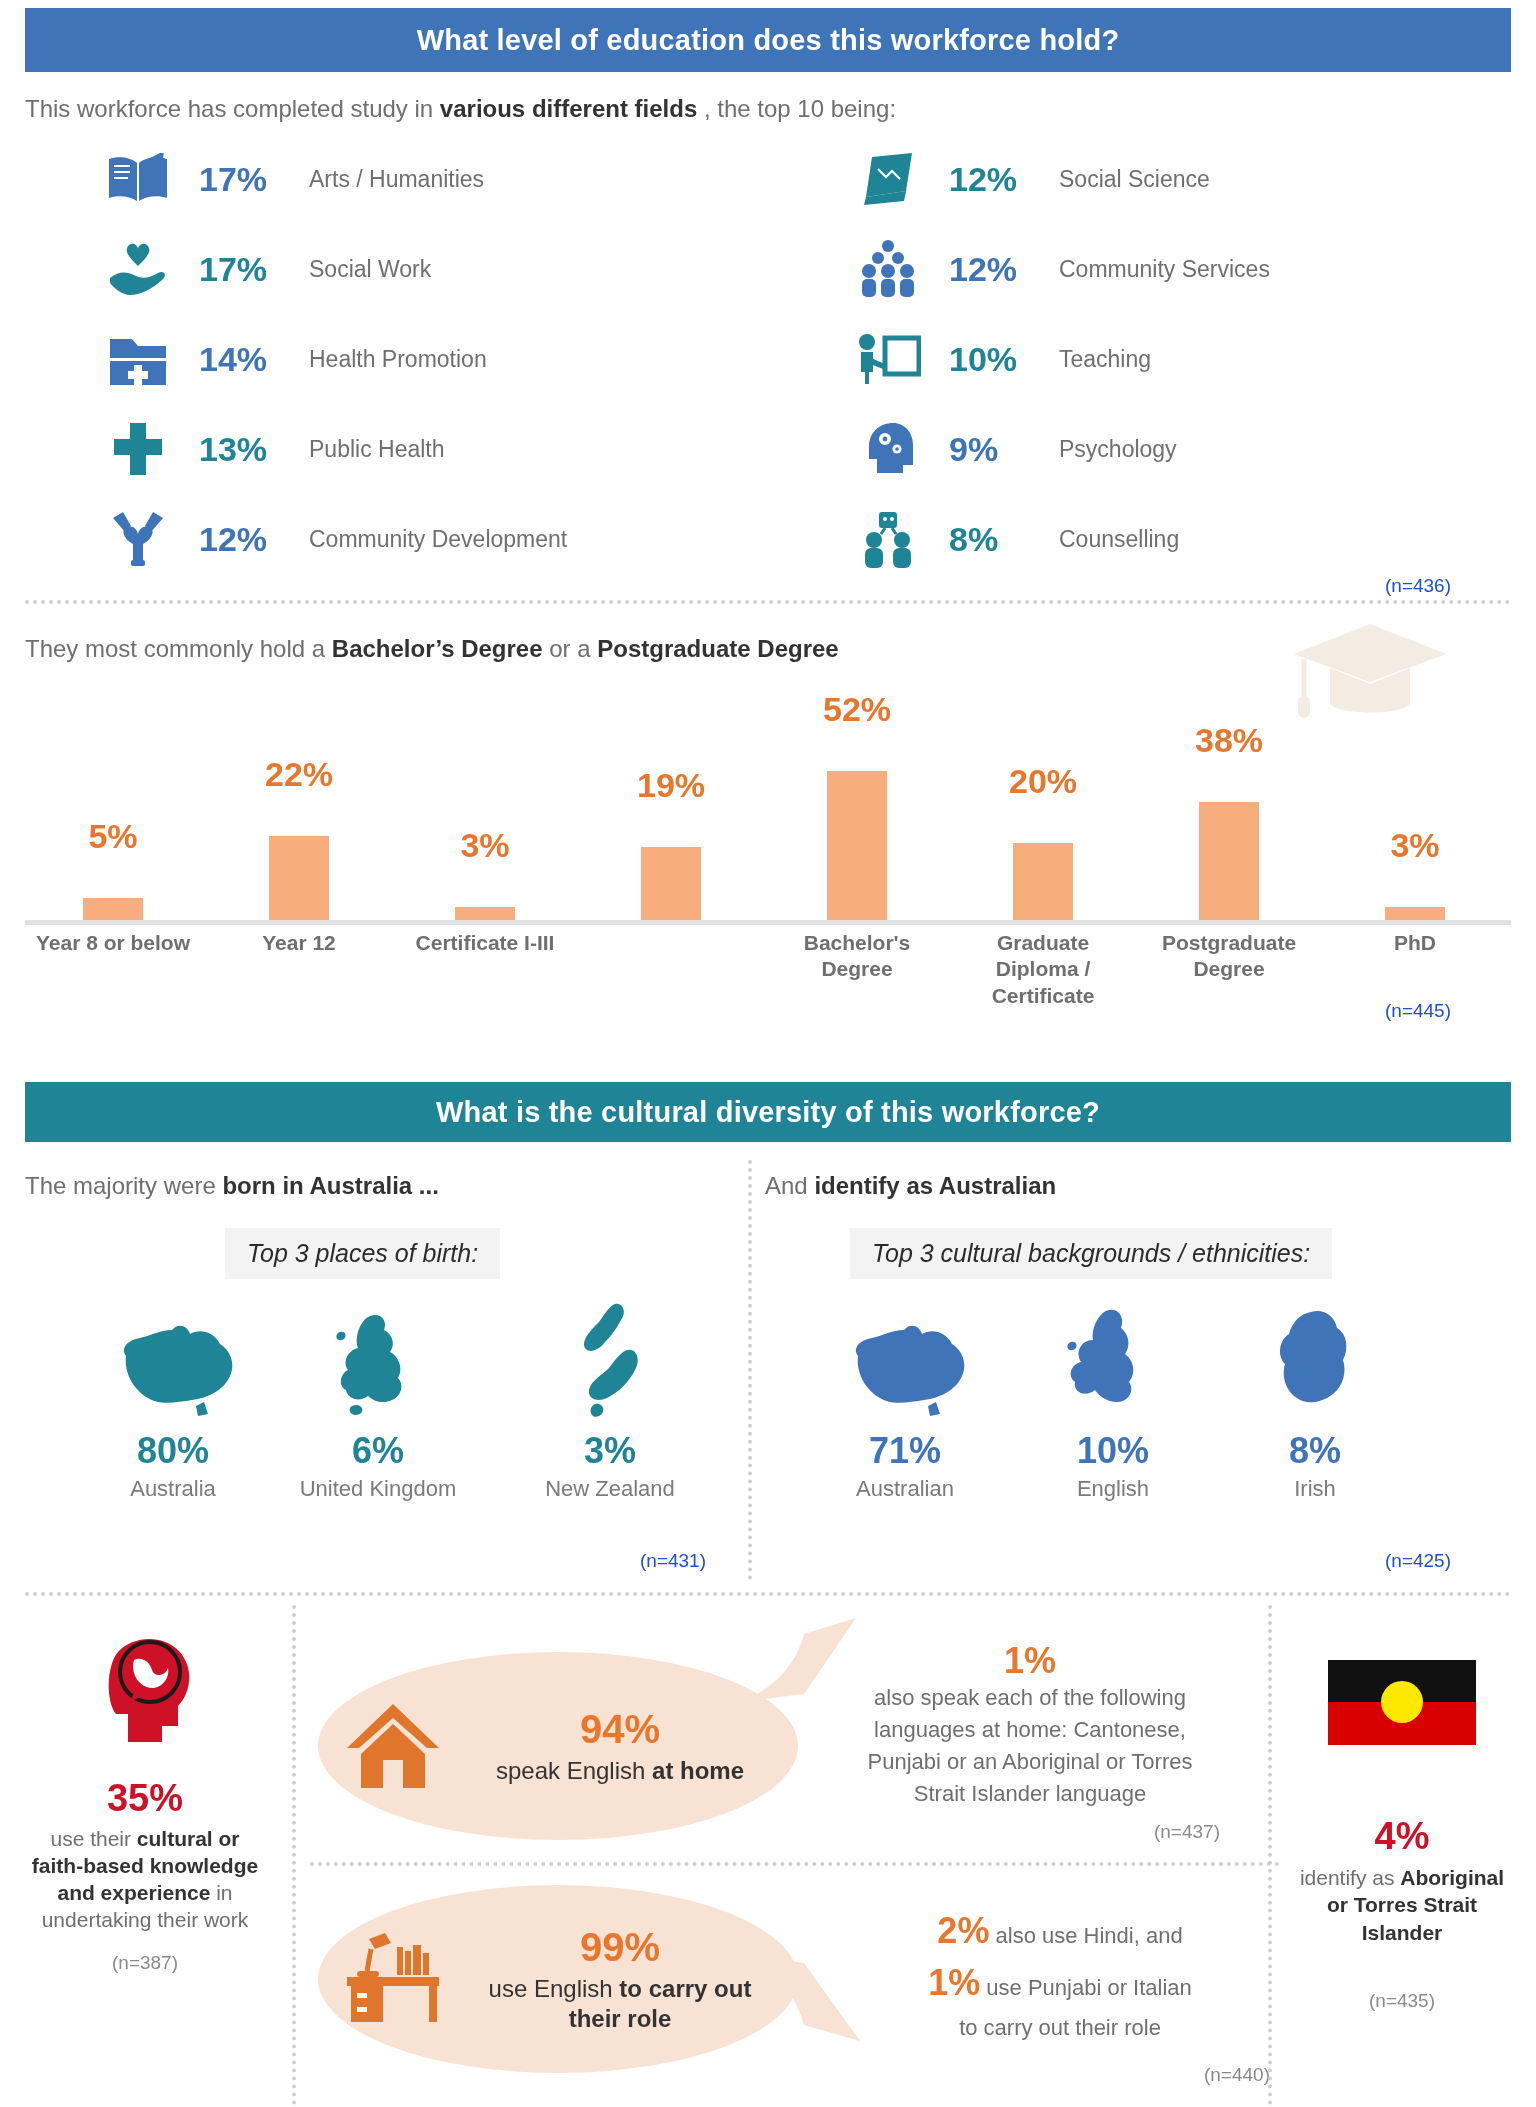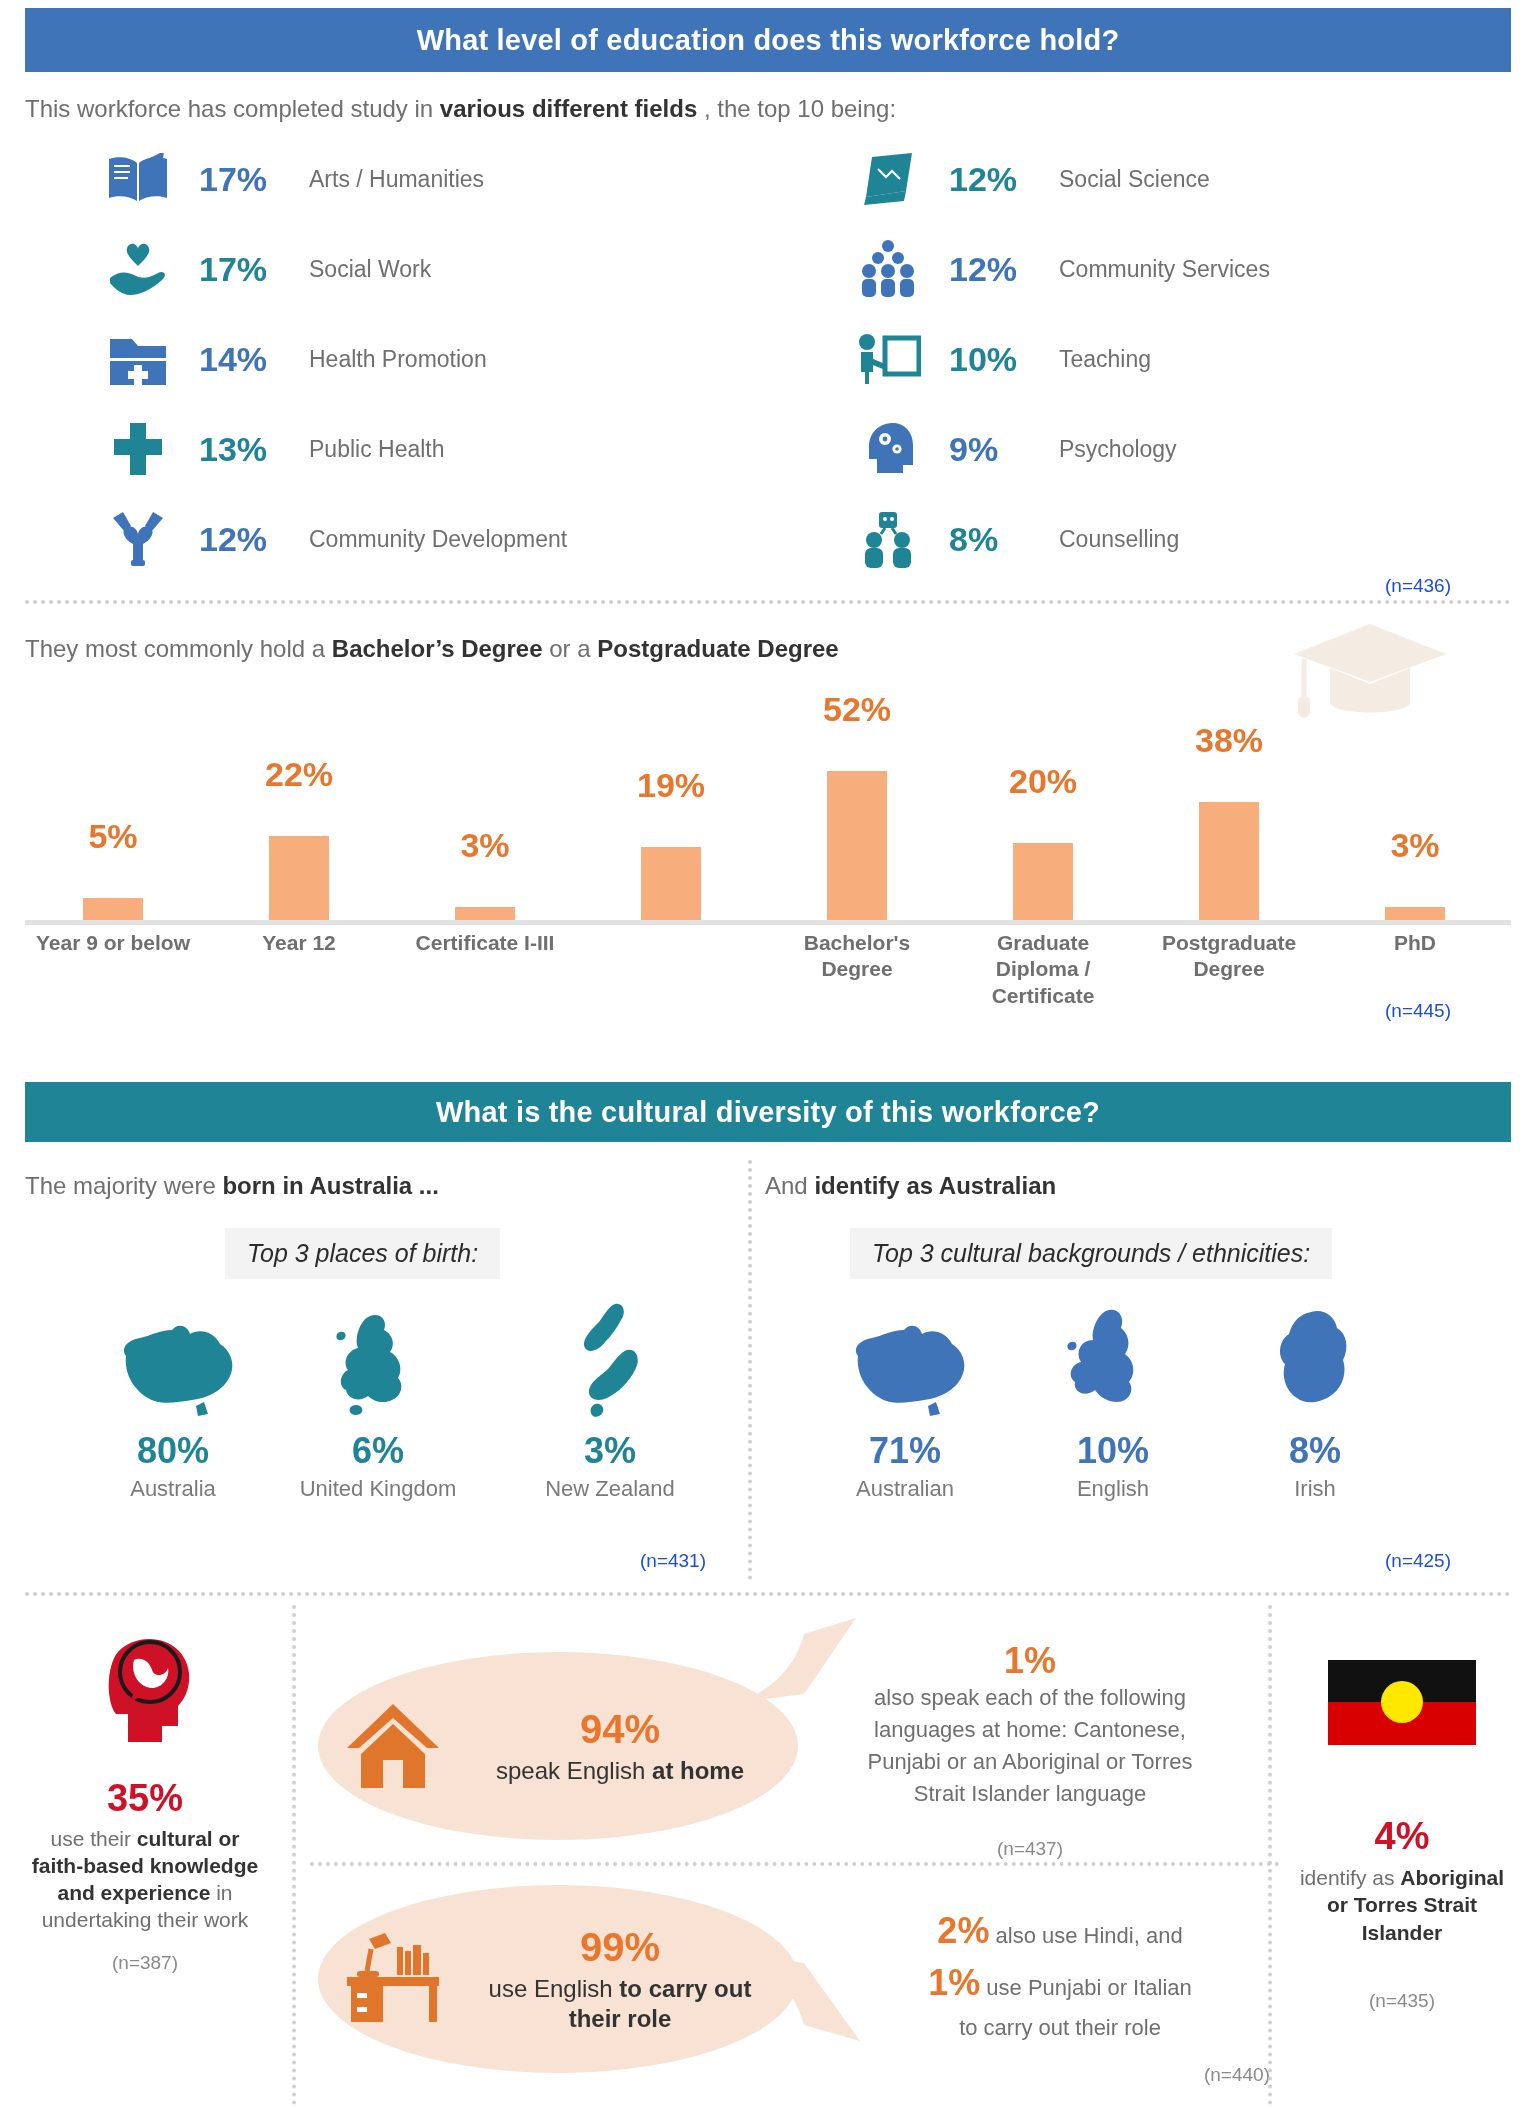--- a/index.html
+++ b/index.html
@@ -309,21 +309,21 @@
       <div class="bar-col" style="left:1116px;">
           <span class="bar-val">38%</span>
           <span class="bar-rect" style="height:118px"></span>
         </div>
       <div class="bar-col" style="left:1302px;">
           <span class="bar-val">3%</span>
           <span class="bar-rect" style="height:13px"></span>
         </div>
     </div>
     <div id="bar-axis"></div>
-    <div class="bar-cat" style="left:0px;">Year 9 or below</div>
+    <div class="bar-cat" style="left:0px;">Year 8 or below</div>
     <div class="bar-cat" style="left:186px;">Year 12</div>
     <div class="bar-cat" style="left:372px;">Certificate I-III</div>
     <div class="bar-cat" style="left:744px;">Bachelor's Degree</div>
     <div class="bar-cat" style="left:930px;">Graduate Diploma / Certificate</div>
     <div class="bar-cat" style="left:1116px;">Postgraduate Degree</div>
     <div class="bar-cat" style="left:1302px;">PhD</div>
   </div>
 
   <div class="nlabel" style="left:1385px;top:1000px;">(n=445)</div>
 
@@ -437,21 +437,21 @@
       </span>
     </div>
     <svg width="150" height="110" viewBox="0 0 150 110" style="position:absolute;left:420px;top:-36px;">
       <path d="M2 86 C34 74 58 50 66 18 L118 2 L66 78 Z" fill="#f7e2d3"></path>
     </svg>
   </div>
 
   <div class="side-text" style="left:840px;top:1640px;width:380px;text-align:center;">
     <div class="bigpct">1%</div>
     <div class="body">also speak each of the following languages at home: Cantonese, Punjabi or an Aboriginal or Torres Strait Islander language</div>
-    <div class="n" style="text-align:center;margin-top:28px;">(n=437)</div>
+    <div class="n" style="text-align:right;margin-top:11px;">(n=437)</div>
   </div>
 
   <div class="dotted-h" style="left:310px;right:256px;top:1862px;"></div>
 
   <div class="bubble-wrap" style="left:318px;top:1885px;">
     <div class="bubble">
       <span class="bic">
         <svg width="104" height="100" viewBox="0 0 104 100">
           <path d="M28 10 L44 4 L50 14 L34 20 Z" fill="#e0762c"></path>
           <path d="M30 20 L26 42" stroke="#e0762c" stroke-width="5"></path>

